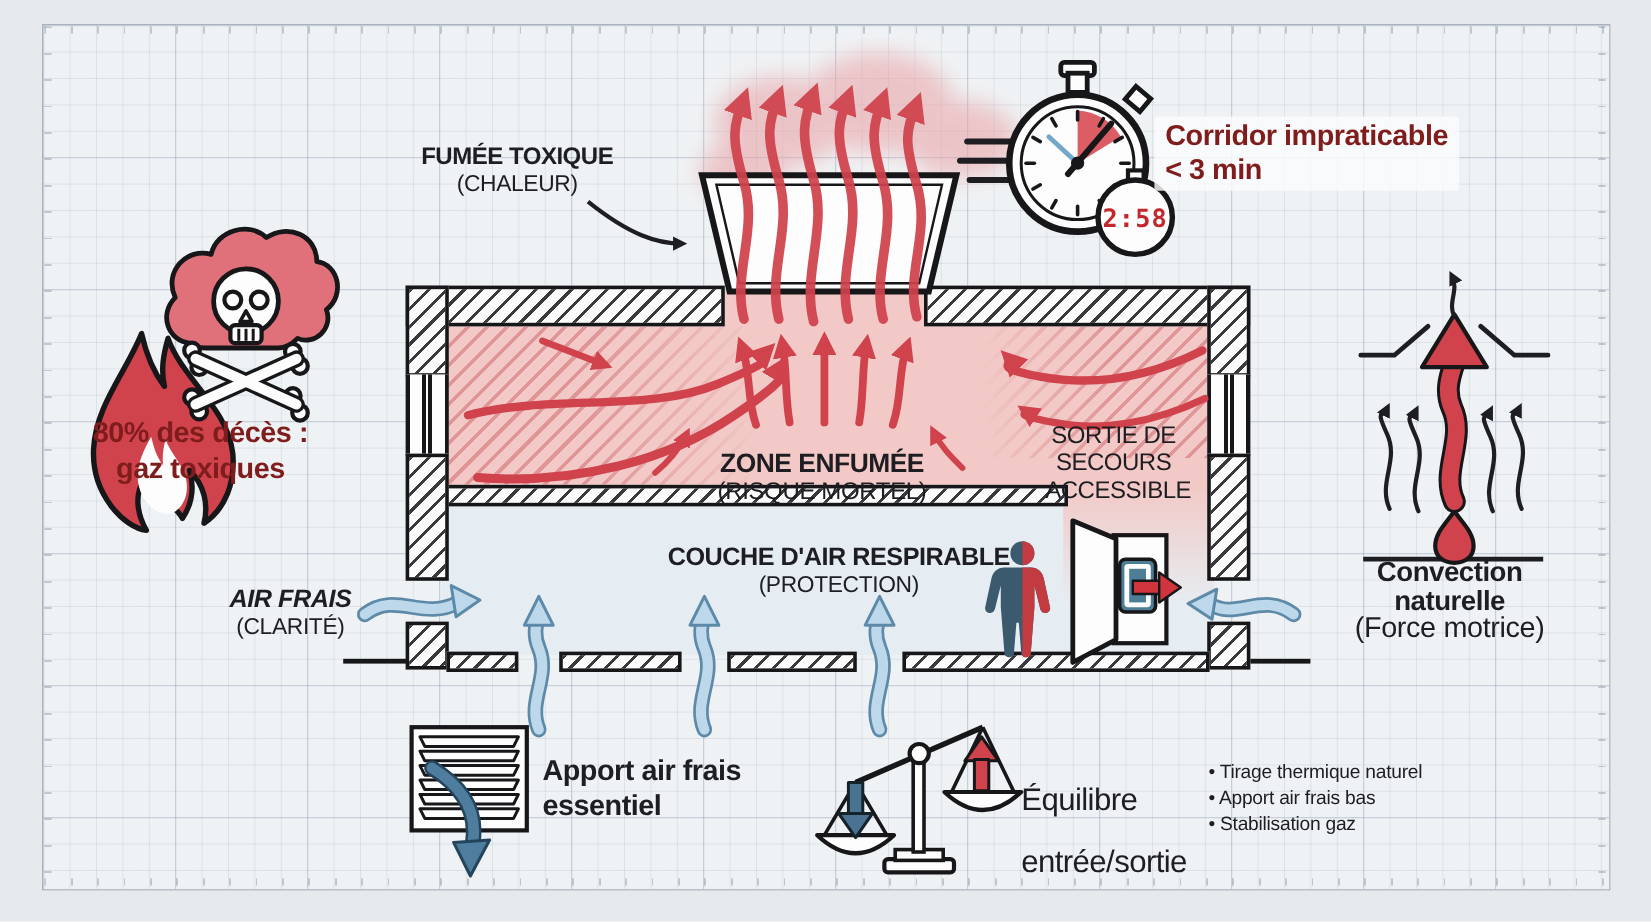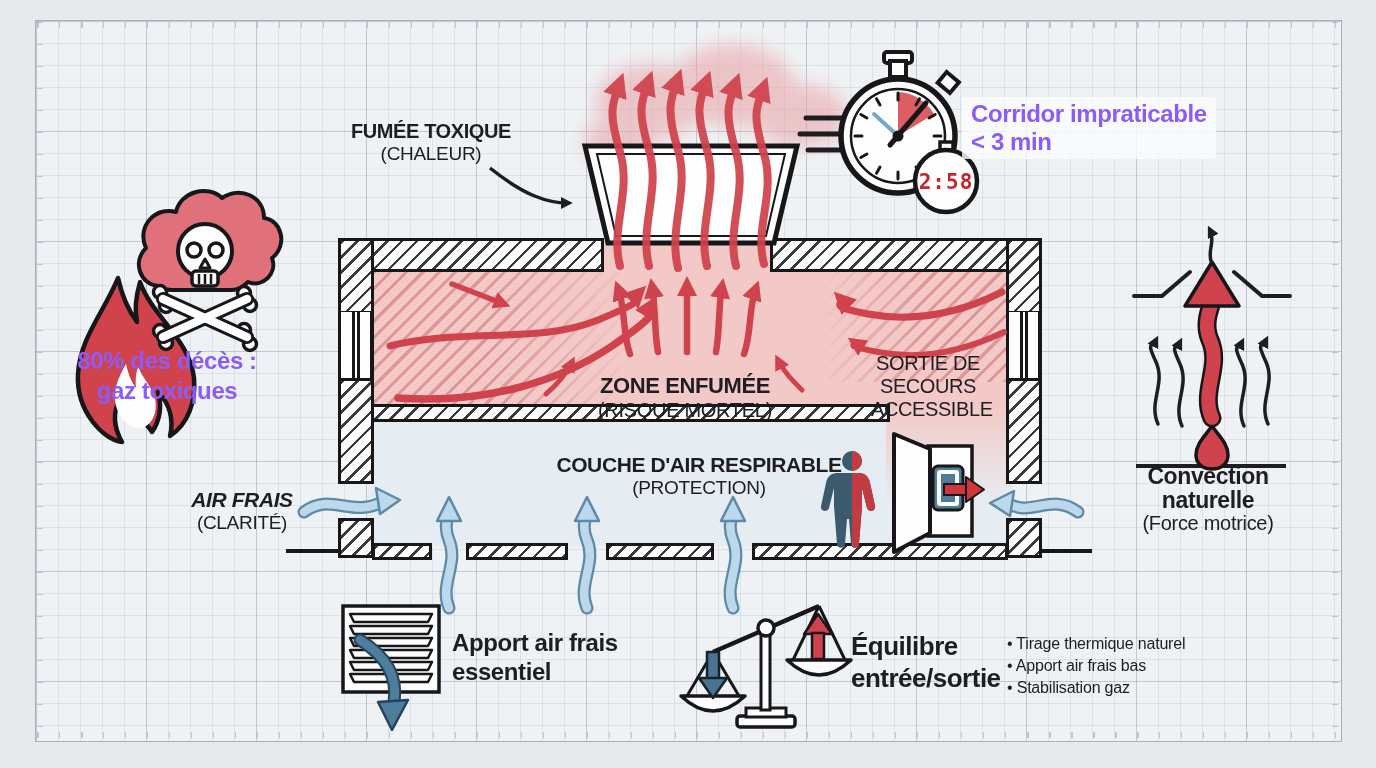--- a/index.html
+++ b/index.html
@@ -25,42 +25,42 @@
   .fadeR{-webkit-mask-image:linear-gradient(to right,#000 45%,transparent);mask-image:linear-gradient(to right,#000 45%,transparent);}
   .fadeL{-webkit-mask-image:linear-gradient(to left,#000 45%,transparent);mask-image:linear-gradient(to left,#000 45%,transparent);}
   .window{position:absolute;box-sizing:border-box;background:
     linear-gradient(to right, #17171a 0 3.5px, transparent 3.5px calc(50% - 4px), #17171a calc(50% - 4px) calc(50% - 1px),
       transparent calc(50% - 1px) calc(50% + 1px), #17171a calc(50% + 1px) calc(50% + 4px),
       transparent calc(50% + 4px) calc(100% - 3.5px), #17171a calc(100% - 3.5px)),#fdfdfd;}
   svg{position:absolute;left:0;top:0;}
   .lbl{position:absolute;}
   .lbl .l1{font-weight:700;letter-spacing:-.4px;}
   .lbl .l2,.lbl .l3{font-weight:400;letter-spacing:-.3px;}
-  .red{color:#8b5cf6;}
+  .red{color:#7f1d1d;}
   #lbl-fumee{left:338px;top:120px;width:186px;text-align:center;}
   #lbl-fumee .l1{font-size:20px;} #lbl-fumee .l2{font-size:19px;}
   #lbl-corridor{left:962px;top:97px;padding:3px 9px;background:rgba(251,251,252,.82);border-radius:3px;}
   #lbl-corridor div{font-weight:700;font-size:24px;line-height:28px;letter-spacing:-.4px;}
   #lbl-deces{left:58px;top:346px;width:218px;text-align:center;}
   #lbl-deces div{font-weight:700;font-size:24px;line-height:30px;letter-spacing:-.4px;}
   #lbl-zone{left:568px;top:347px;width:234px;text-align:center;margin-top:26px;}
   #lbl-zone .l1{font-size:22px;} #lbl-zone .l2{font-size:20px;}
   #lbl-sortie{left:843px;top:352px;width:142px;text-align:center;}
   #lbl-sortie div{font-weight:400;font-size:20px;line-height:23px;letter-spacing:-.4px;margin-left:28px;}
   #lbl-couche{left:548px;top:453px;width:302px;text-align:center;}
   #lbl-couche .l1{font-size:21px;} #lbl-couche .l2{font-size:19px;}
   #lbl-airfrais{left:178px;top:488px;width:128px;text-align:center;}
   #lbl-airfrais .l1{font-size:21px;font-style:italic;} #lbl-airfrais .l2{font-size:19px;}
   #lbl-convection{left:1121px;top:464px;width:174px;text-align:center;}
   #lbl-convection .l1,#lbl-convection .l2{font-size:23px;line-height:24px;font-weight:700;letter-spacing:-.4px;}
-  #lbl-convection .l3{font-size:20px;line-height:23px;}
+  #lbl-convection .l3{font-size:24px;line-height:23px;}
   #lbl-apport{left:452px;top:628px;}
   #lbl-apport div{font-weight:700;font-size:24px;line-height:29px;letter-spacing:-.4px;}
   #lbl-equilibre{left:851px;top:630px;}
-  #lbl-equilibre div{font-weight:700;font-size:26px;line-height:32px;letter-spacing:-.5px;}
+  #lbl-equilibre div{font-weight:400;font-size:26px;line-height:32px;letter-spacing:-.5px;margin-top:20px;}
   #lbl-bullets{left:1007px;top:633px;width:210px;}
   #lbl-bullets .bullet-item{font-size:16px;line-height:22px;letter-spacing:-.2px;}
   #lbl-bullets .bullet-item::before{content:"• ";}
 </style>
 </head>
 <body>
 
 <div id="stage">
   <div id="paper"></div>
   <div class="ticks-h" style="top:22px;"></div>

